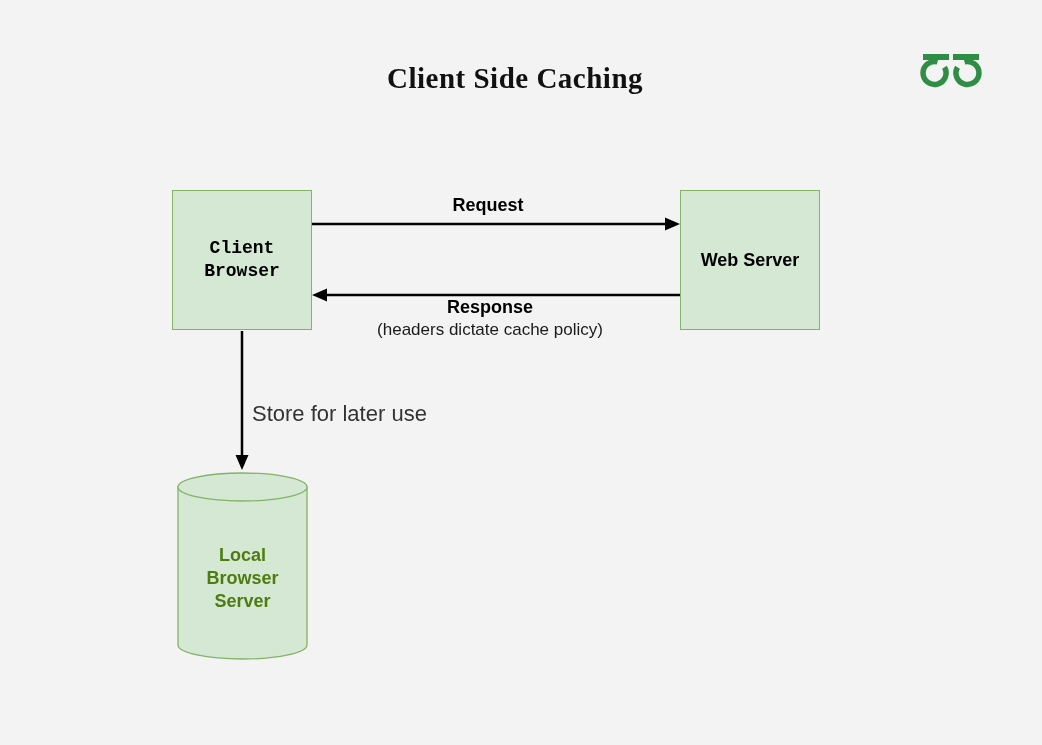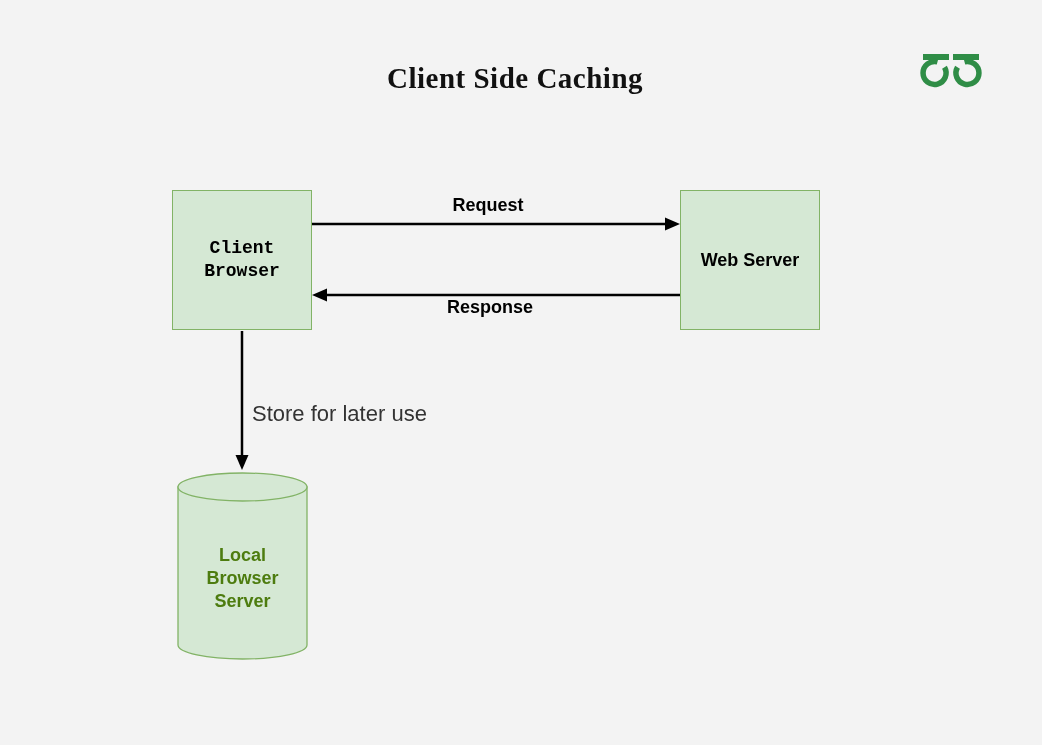--- a/index.html
+++ b/index.html
@@ -130,20 +130,21 @@
   </div>
 
   <div class="abs edge-label label-request">Request</div>
 
   <div class="abs node node-server">
     <span>Web Server</span>
   </div>
 
   <div class="abs edge-label label-response">Response</div>
 
+  <div class="abs label-response-sub">(headers dictate cache policy)</div>
 
   <div class="abs label-store">Store for later use</div>
 
   <div class="abs cache-label">
     <span class="line">Local</span>
     <span class="line">Browser</span>
     <span class="line">Server</span>
   </div>
 
 </div>

